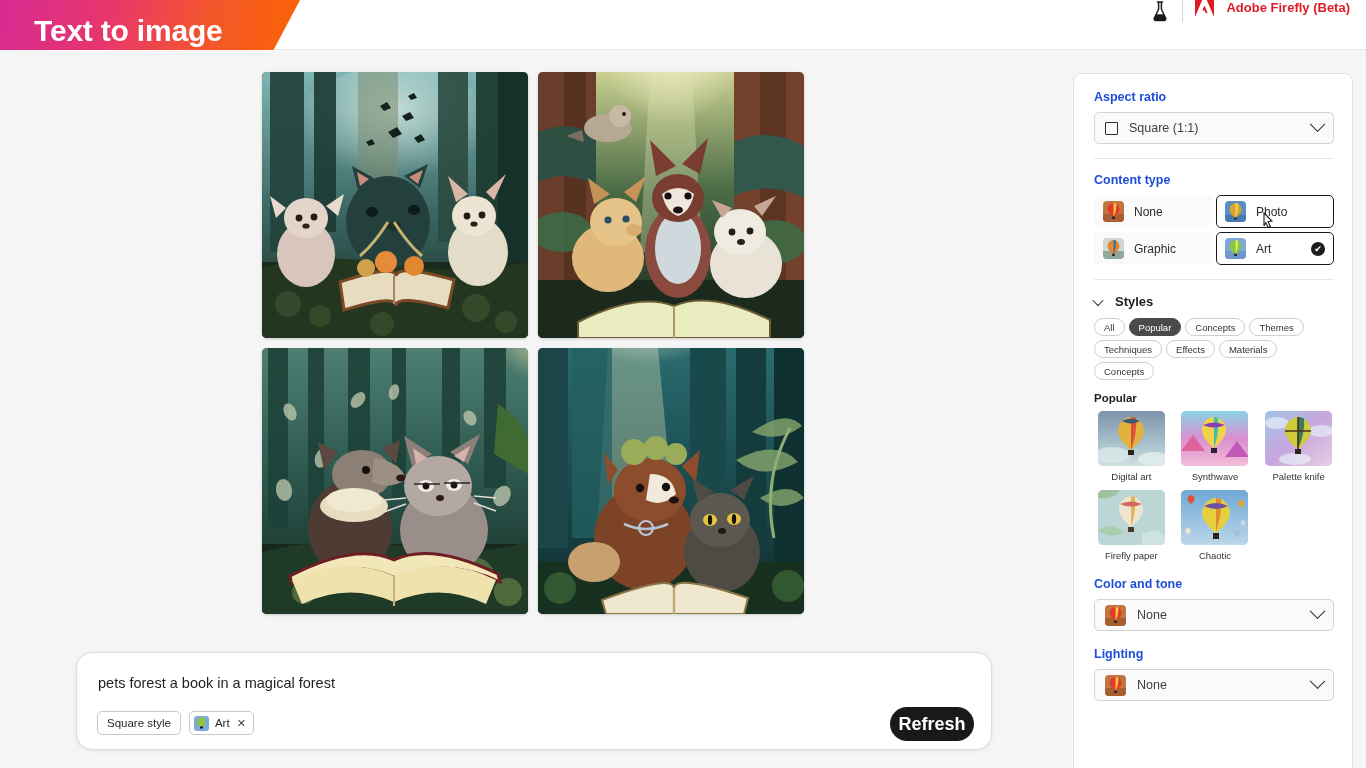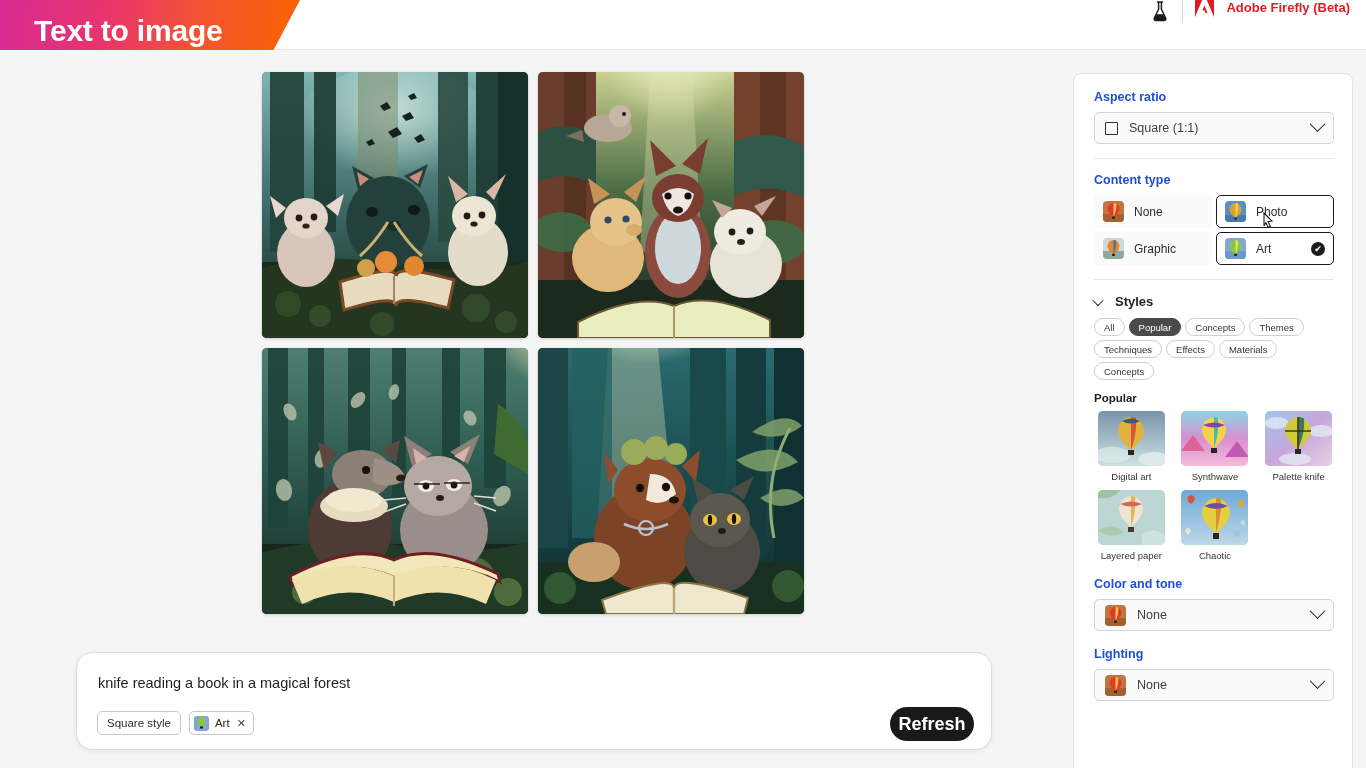--- a/index.html
+++ b/index.html
@@ -450,21 +450,21 @@
         <ellipse cx="184" cy="183" rx="4" ry="3" fill="#241a14"></ellipse>
 
         <path d="M64 252 q70 -26 72 -12 q2 -14 74 10 l-4 16 H68z" fill="#efe8cf" stroke="#8a7446" stroke-width="2"></path>
         <path d="M136 240 v26" stroke="#bda976" stroke-width="2.4"></path>
       </svg>
     </div>
 
   </div>
 
   <div class="promptbar">
-    <div class="prompt-text" placeholder="Enter your prompt">knife reading a book in a magical forest</div>
+    <div class="prompt-text" placeholder="Enter your prompt">pets forest a book in a magical forest</div>
     <div class="prompt-controls">
       <div class="btn-outline">
         <span>Square style</span>
       </div>
       <div class="chip-style">
         <span class="chip-thumb">
           <svg viewBox="0 0 15 15">
             <rect width="15" height="15" fill="#7fa8d8"></rect>
             <ellipse cx="7.5" cy="6" rx="4" ry="5" fill="#8cc63f"></ellipse>
             <path d="M6 10.5 h3 v2 h-3z" fill="#1b1b1b"></path>
@@ -650,21 +650,21 @@
             <path d="M0 0 h22 q-6 10 -22 8z" fill="#9fc3a0"></path>
             <path d="M0 40 q14 -8 26 2 q-14 8 -26 -2z" fill="#a9cdab"></path>
             <path d="M44 44 q14 -8 23 2 l0 9 H44z" fill="#cfe2e2"></path>
             <path d="M33 6 a13 13 0 0 1 12 13 c0 9-12 18-12 18 s-12-9-12-18 A13 13 0 0 1 33 6z" fill="#efe4cf"></path>
             <path d="M33 6 a13 13 0 0 1 4 0.7 c1 11-1 22-4 30z" fill="#e0b457"></path>
             <path d="M22 14 q11 -5 22 0 q-11 5 -22 0z" fill="#d4685e"></path>
             <path d="M22 24 q11 6 22 0 q-11 6 -22 0z" fill="#5ba3b5"></path>
             <path d="M30 37 h6 v5 h-6z" fill="#4a3a2a"></path>
           </svg>
         </span>
-        <span class="style-name">Layered paper</span>
+        <span class="style-name">Firefly paper</span>
       </div>
 
 
       <div class="style-cell">
         <span class="style-img">
           <svg viewBox="0 0 67 55" preserveAspectRatio="none">
             <defs>
                 <linearGradient id="s6" x1="0" y1="0" x2="0" y2="1">
               <stop offset="0" stop-color="#6fa9d6"></stop>
                   <stop offset="1" stop-color="#bcd7e8"></stop>

